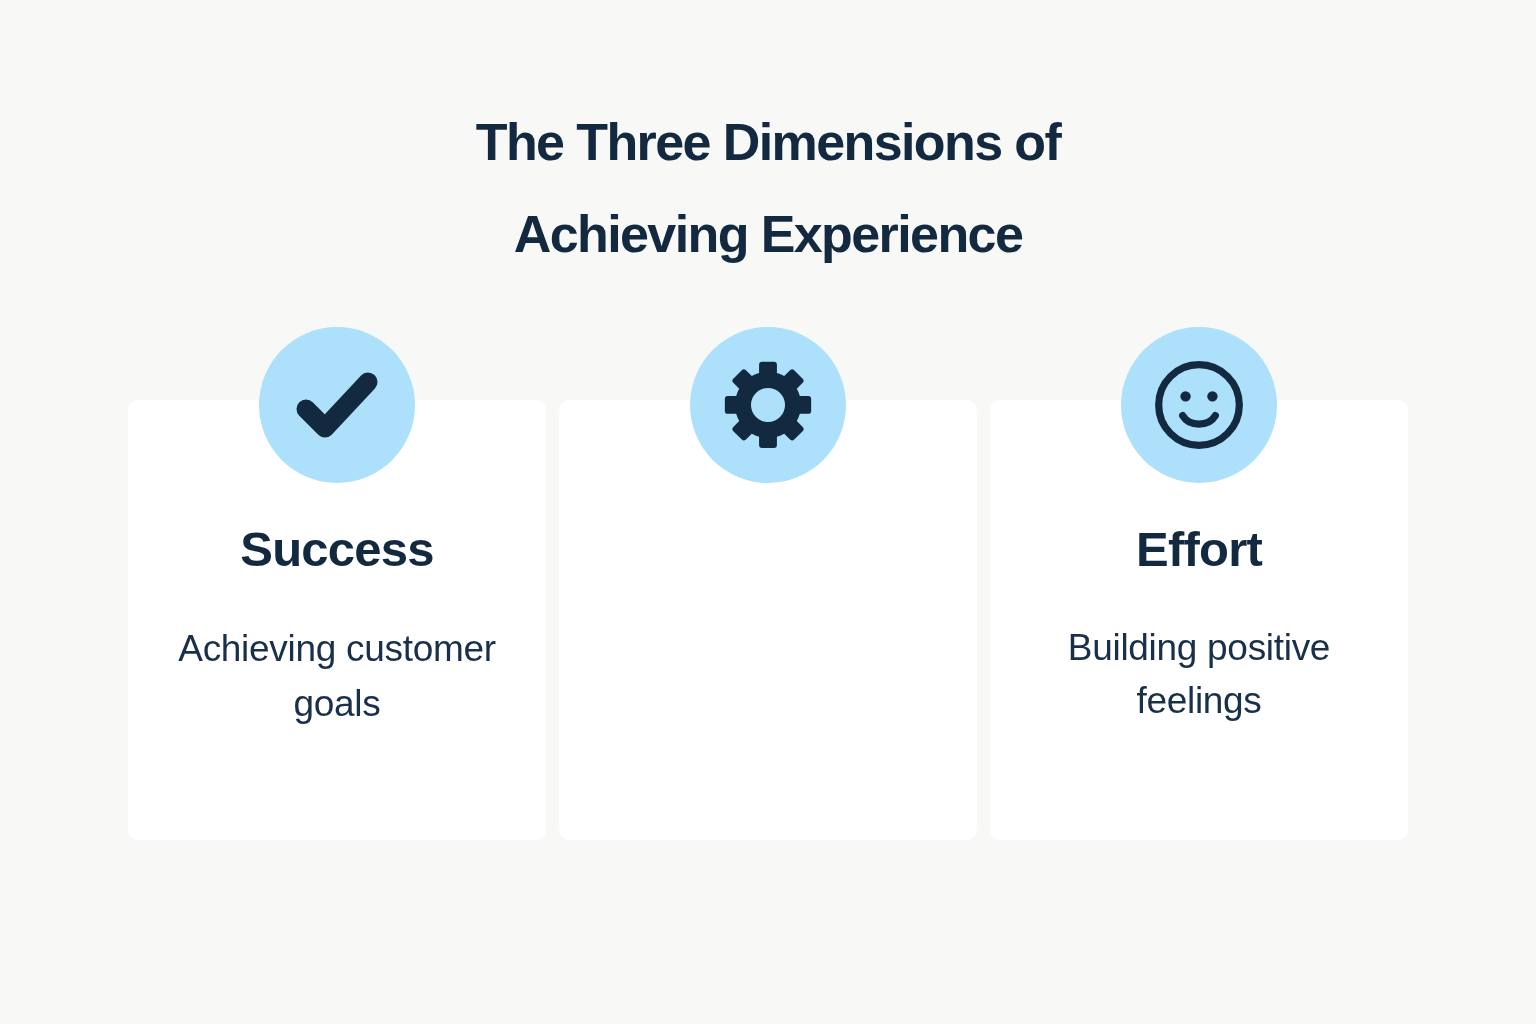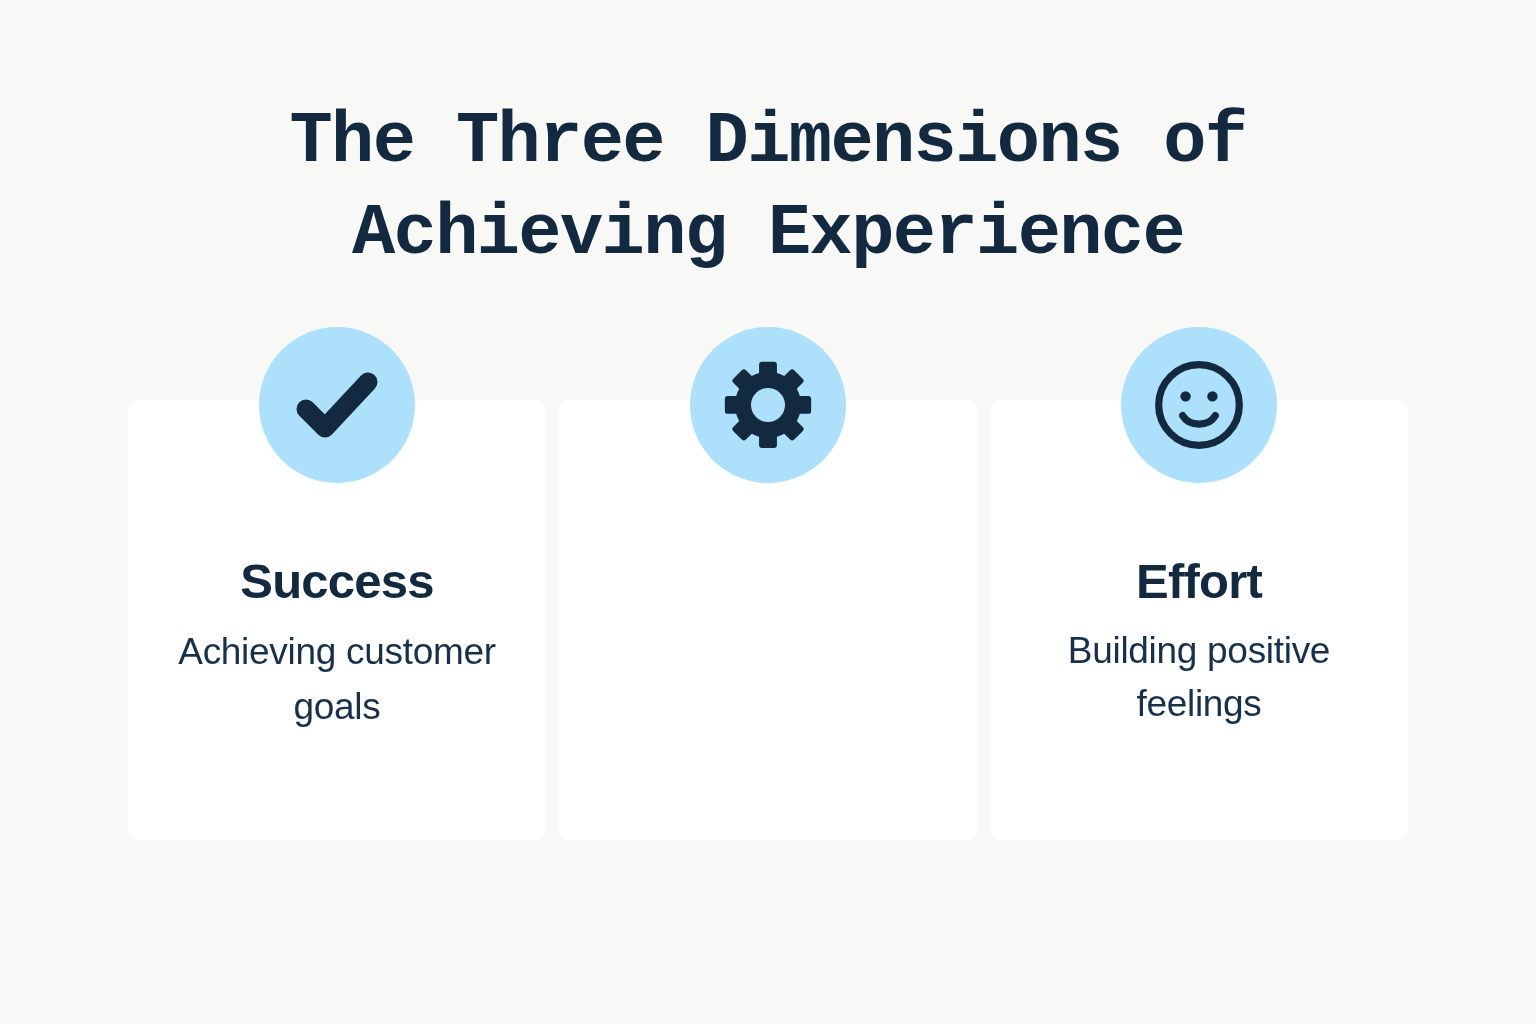--- a/index.html
+++ b/index.html
@@ -28,23 +28,23 @@
   .title-block {
     position: absolute;
     left: 0;
     top: 96px;
     width: 1536px;
     text-align: center;
   }
 
   .title-line {
     display: block;
-    font-family: Liberation Mono, monospace;
+    font-family: Liberation Sans, sans-serif;
     font-weight: 700;
-    font-size: 72px;
+    font-size: 52px;
     line-height: 92px;
     letter-spacing: -1.6px;
     color: #13293f;
     white-space: nowrap;
   }
 
   
   .cards-row {
     position: absolute;
     left: 128px;
@@ -90,25 +90,24 @@
     text-align: center;
   }
 
   .card-title {
     font-family: "Liberation Sans", sans-serif;
     font-weight: 700;
     font-size: 49px;
     line-height: 54px;
     letter-spacing: -0.8px;
     color: #13293f;
-    margin-top: 32px;
   }
 
   .card-desc {
-    margin-top: 16px;
+    margin-top: 45px;
     font-family: "Liberation Sans", sans-serif;
     font-weight: 400;
     font-size: 37px;
     line-height: 55px;
     letter-spacing: -0.3px;
     color: #19304a;
   }
 
   .card-desc.tight { line-height: 53px; }
 </style>

